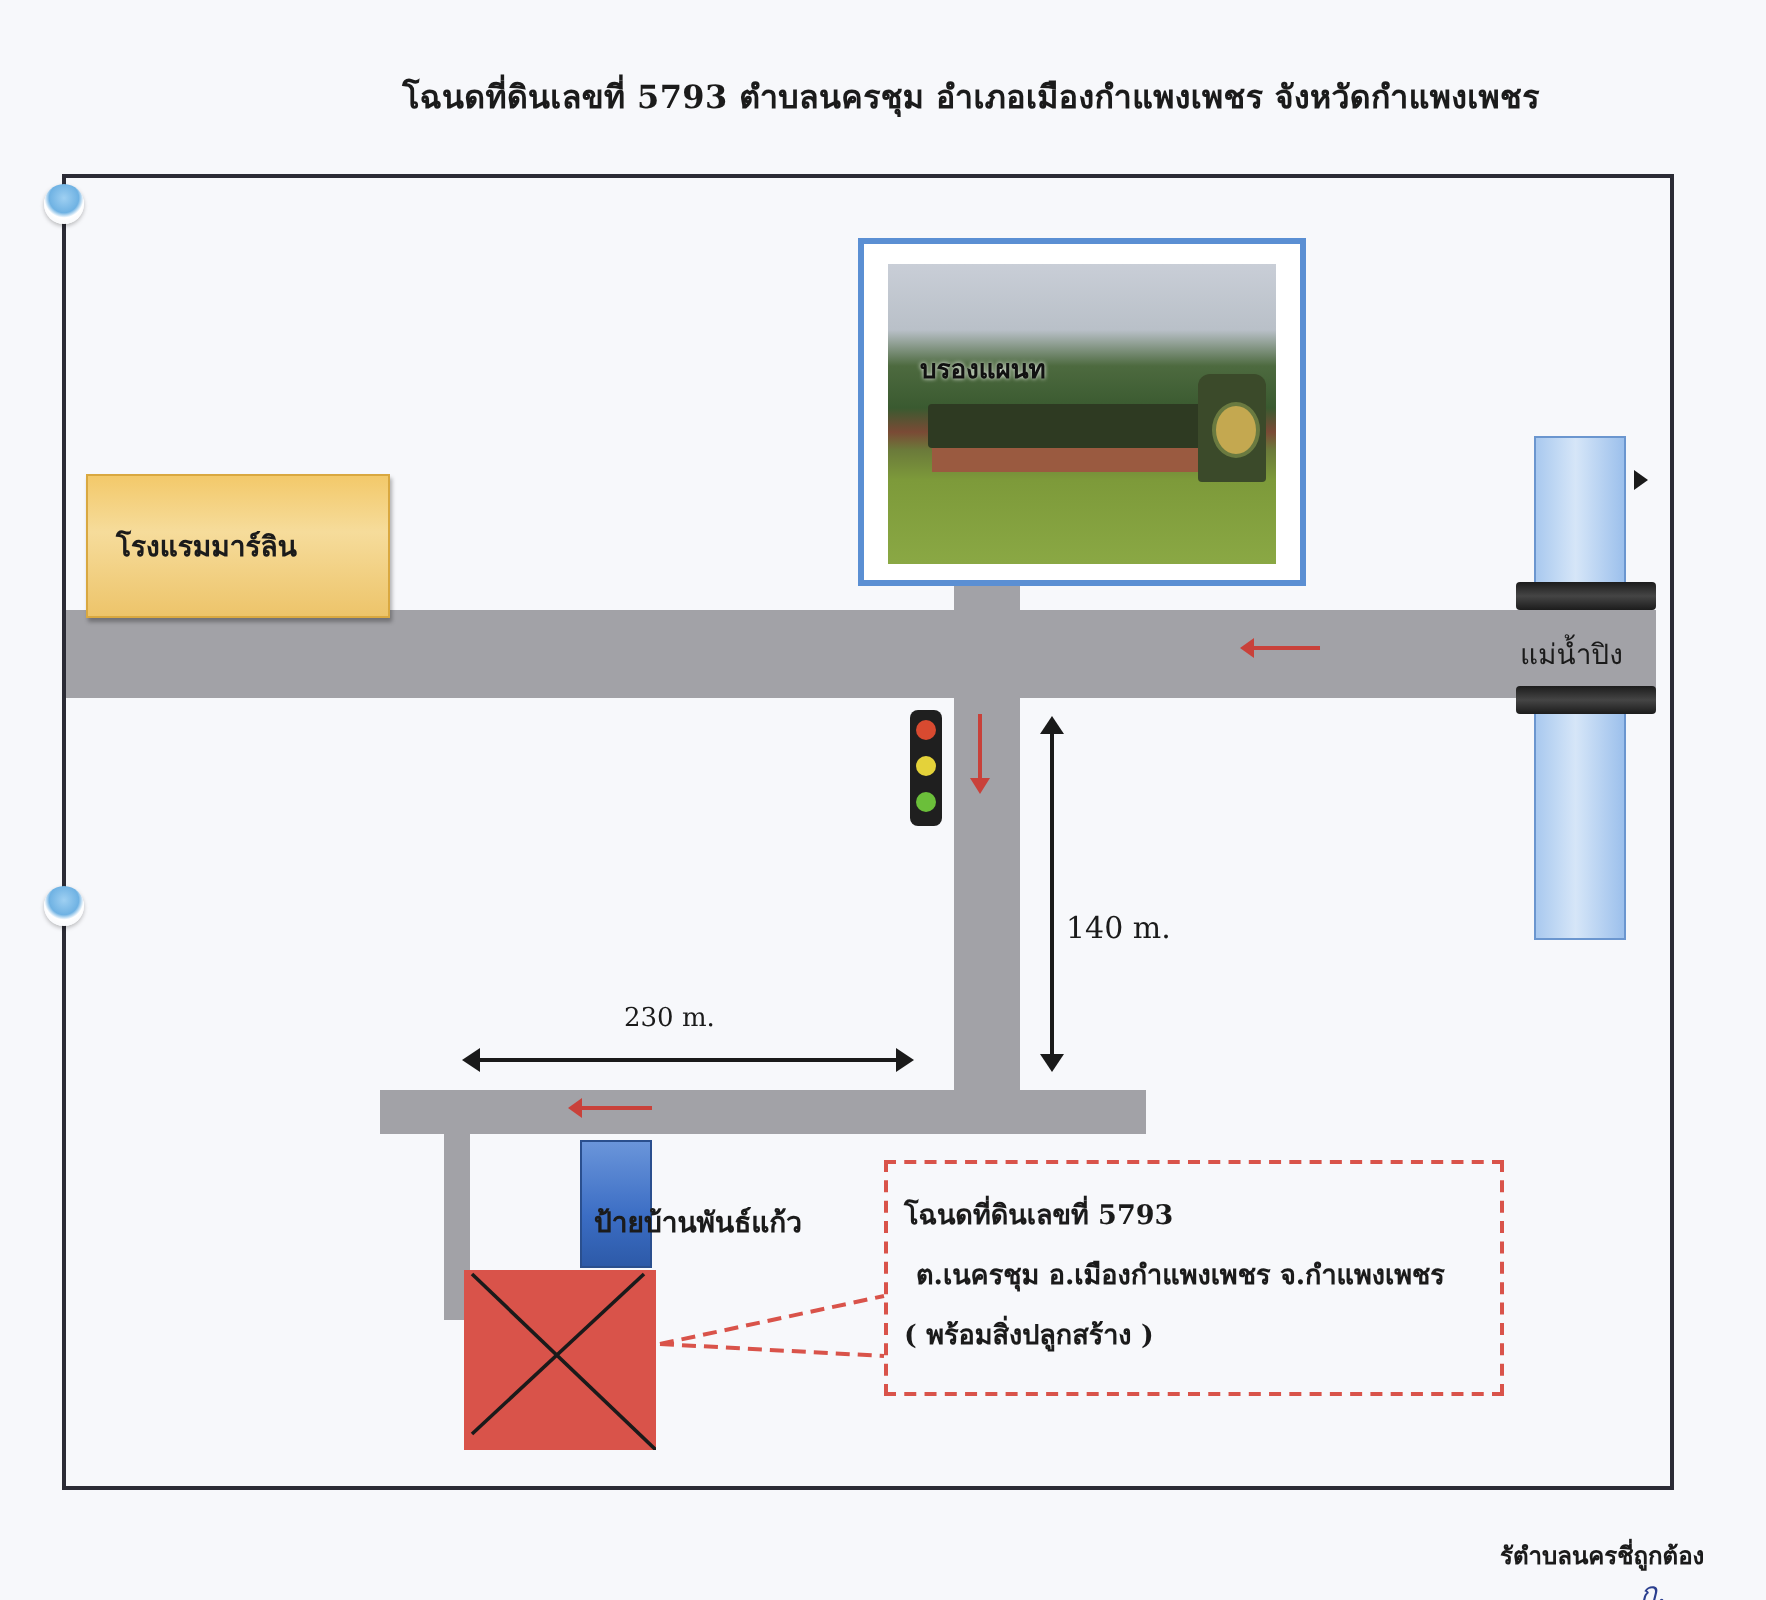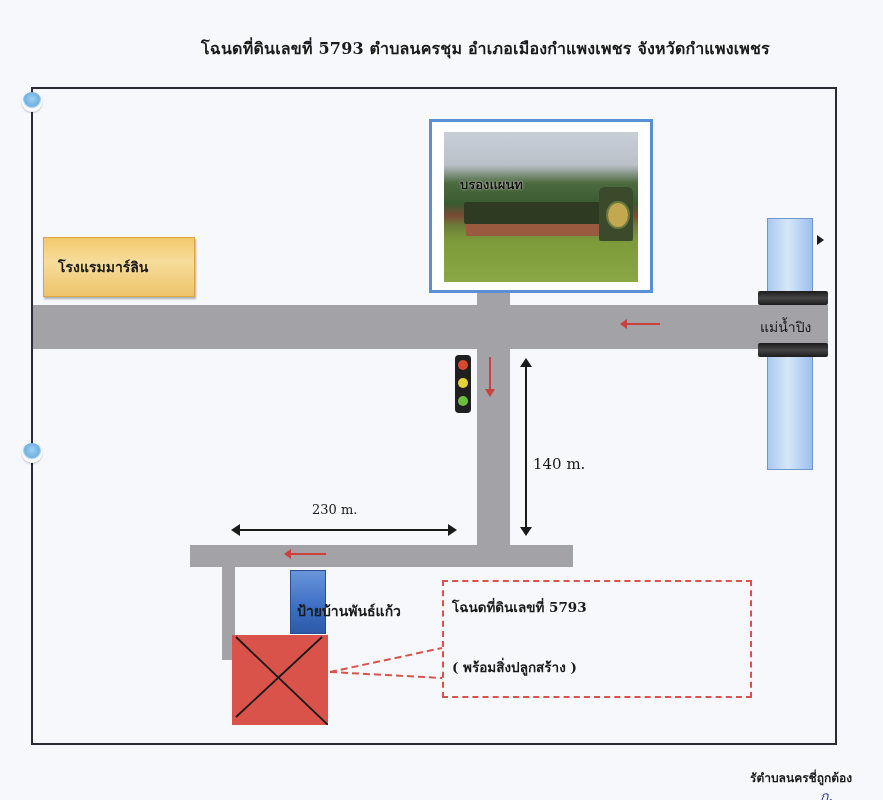--- a/index.html
+++ b/index.html
@@ -18,21 +18,21 @@
     left:31px; top:87px; width:806px; height:658px;
     border:2px solid #2b2b35; box-sizing:border-box;
   }
   .ring {
     width:20px; height:20px; border-radius:50%;
     background:radial-gradient(circle at 50% 35%, #9fd0f2 0%, #6fb2e3 45%, #ffffff 60%, #f2f4f8 100%);
     box-shadow:0 1px 2px rgba(0,0,0,0.25);
   }
   .road { background:#a2a2a7; }
   #hotel {
-    left:43px; top:237px; width:152px; height:60px;
+    left:43px; top:237px; width:152px; height:72px;
     background:linear-gradient(180deg,#f3c96a 0%, #f6dc9b 40%, #edc46a 100%);
     border:1px solid #d9a840; box-sizing:border-box;
     box-shadow:1px 2px 2px rgba(0,0,0,0.3);
     display:flex; align-items:center; padding-left:14px;
     font-size:14px; font-weight:bold;
   }
   #univ {
     left:429px; top:119px; width:224px; height:174px;
     border:3px solid #5b8fd3; box-sizing:border-box; background:#fff;
   }
@@ -177,17 +177,18 @@
 </div>
 <div id="sign-label" class="abs">ป้ายบ้านพันธ์แก้ว</div>
 
 <svg class="abs" style="left:328px;top:640px;" width="120" height="40">
   <line x1="2" y1="32" x2="114" y2="8" stroke="#d9534a" stroke-width="2" stroke-dasharray="7,4"></line>
   <line x1="2" y1="32" x2="114" y2="38" stroke="#d9534a" stroke-width="2" stroke-dasharray="7,4"></line>
 </svg>
 
 <div id="callout" class="abs">
   <div class="abs callout-text" style="left:8px;top:14px;text-align:center;">โฉนดที่ดินเลขที่  5793</div>
+  <div class="abs callout-text" style="left:14px;top:44px;">ต.เนครชุม อ.เมืองกำแพงเพชร จ.กำแพงเพชร</div>
   <div class="abs callout-text" style="left:8px;top:74px;">( พร้อมสิ่งปลูกสร้าง )</div>
 </div>
 
 <div id="approve" class="abs">รัตำบลนครชี่ถูกต้อง</div>
 <div id="signature" class="abs">ก.</div>
 
 </body></html>

